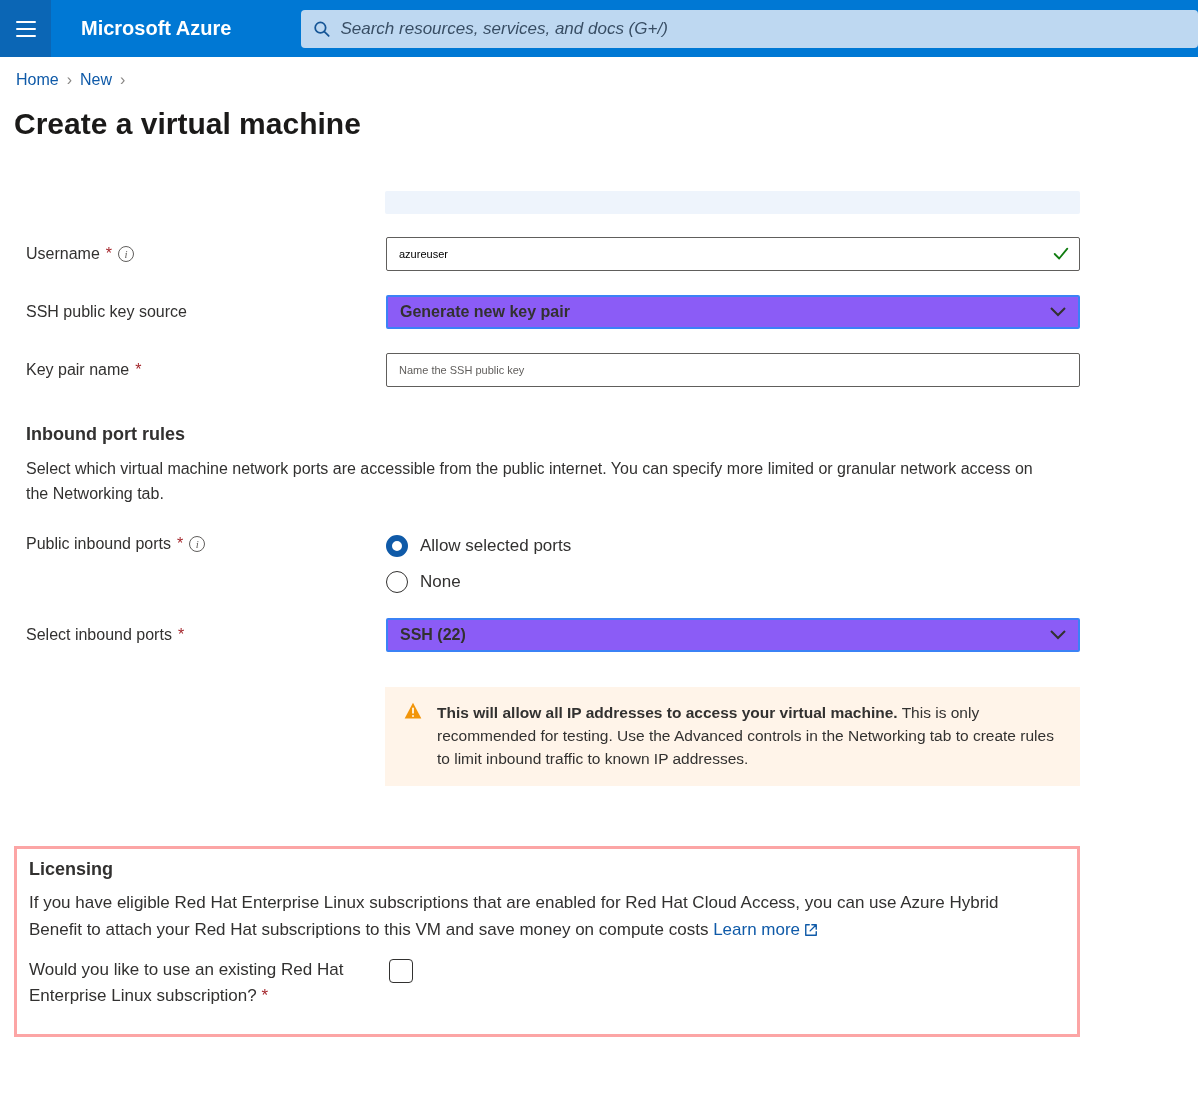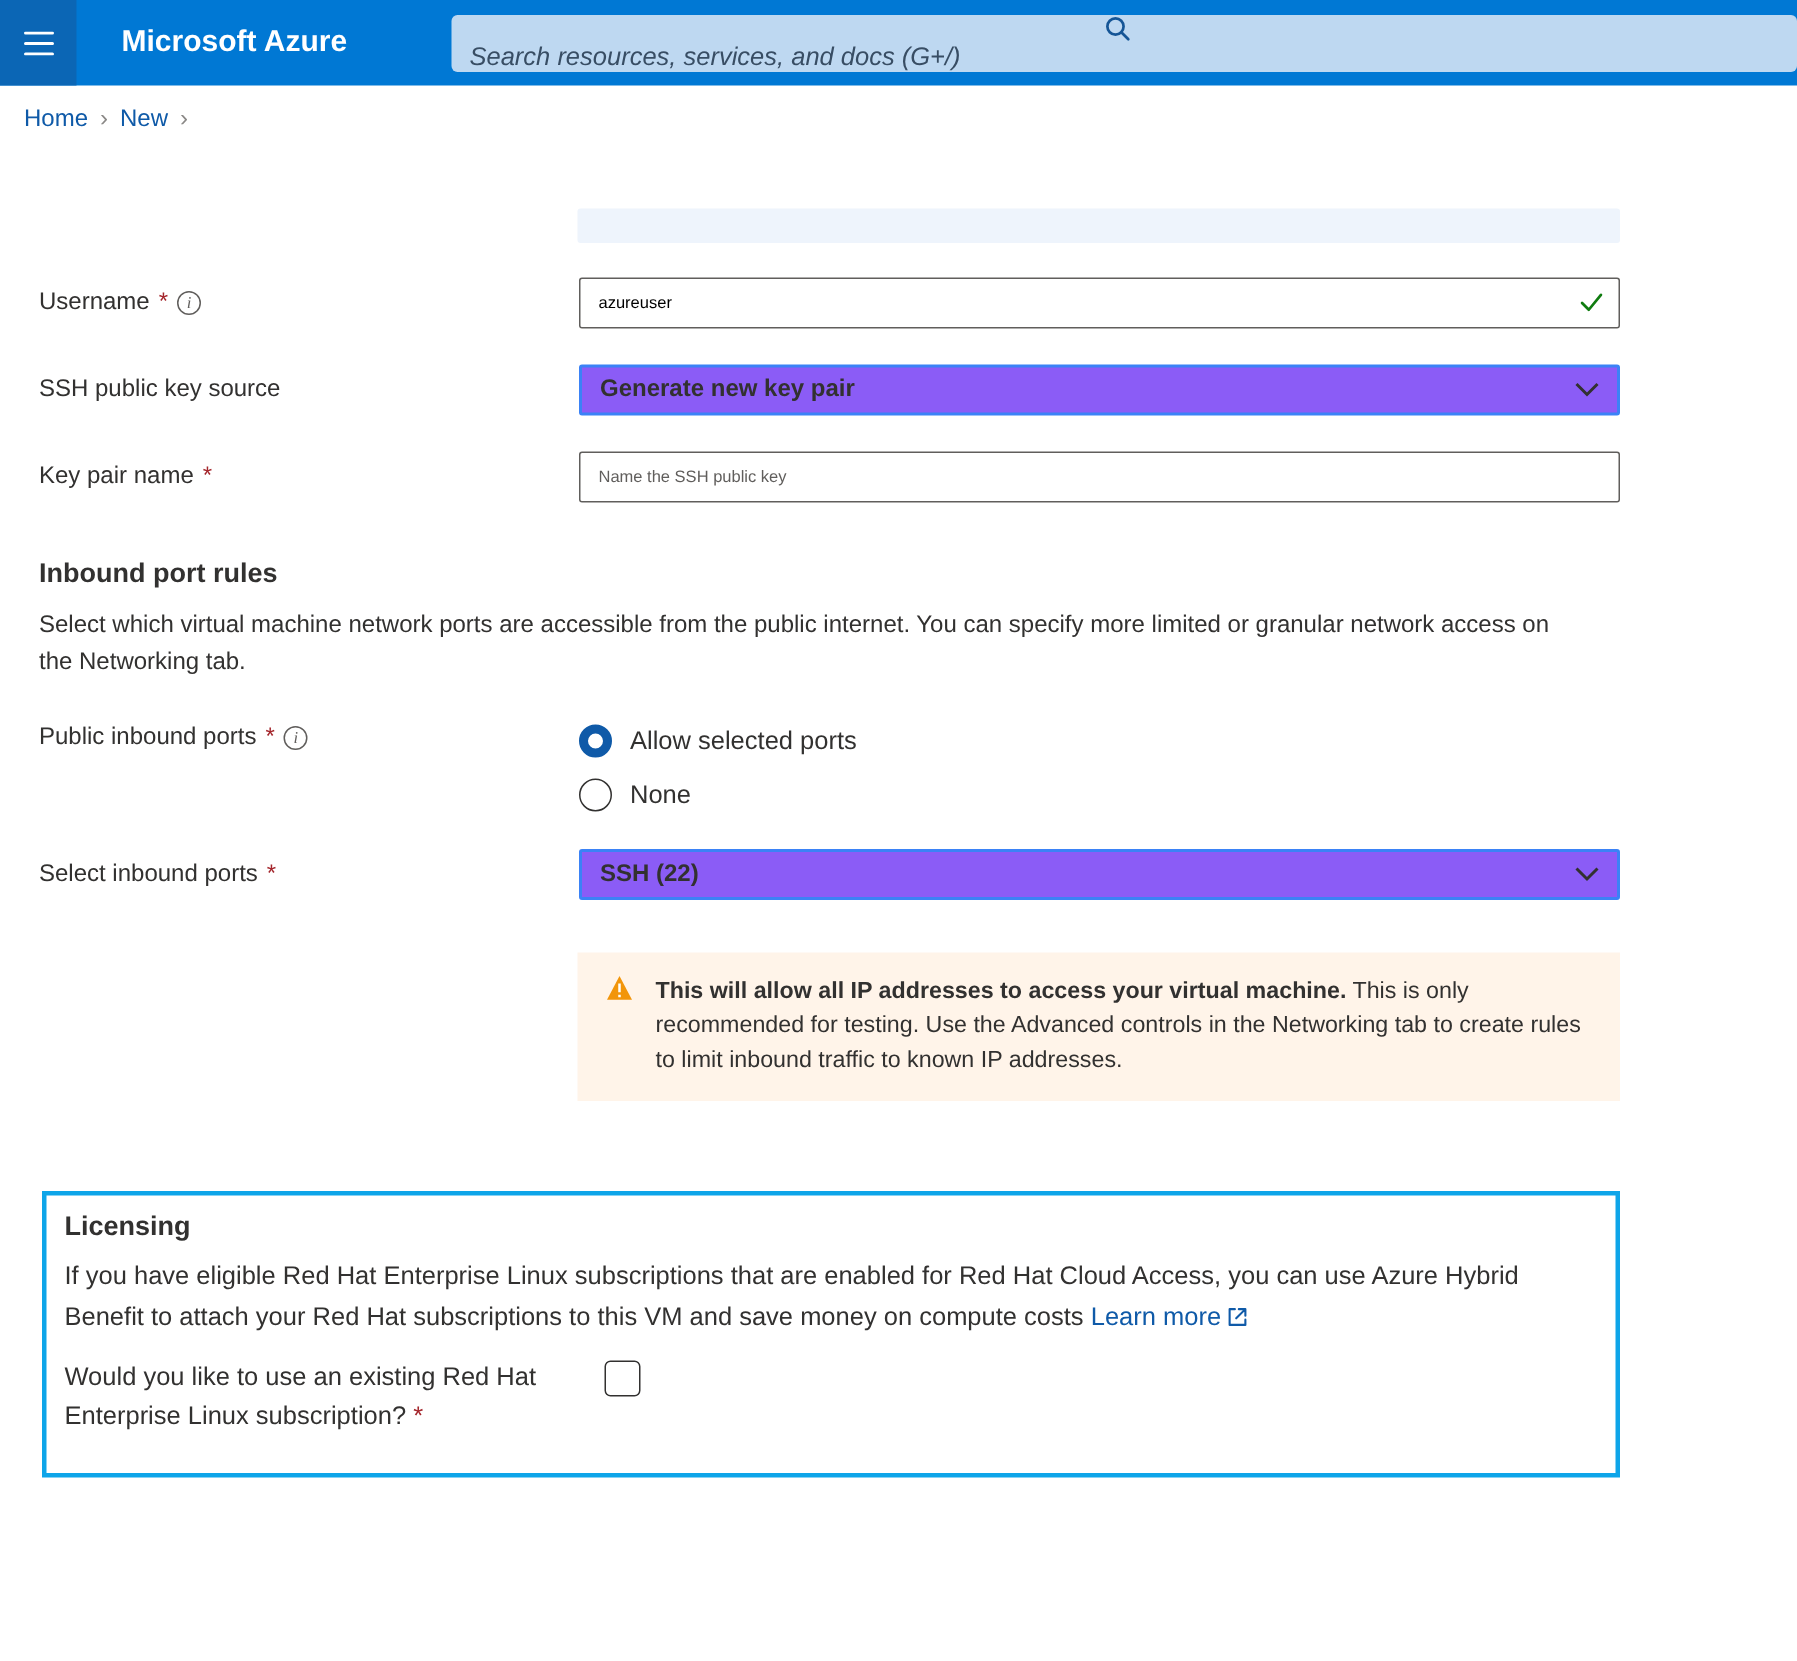--- a/index.html
+++ b/index.html
@@ -3,21 +3,21 @@
 <meta charset="utf-8">
 <style>
   * { box-sizing: border-box; margin: 0; padding: 0; }
   body { font-family: "Segoe UI", Arial, sans-serif; font-size: 15px; color: #323130; background: #fff; }
 
   .topbar { display: flex; align-items: center; height: 57px; background: #0078d4; }
   .menu-btn { width: 51px; height: 57px; background: #0b66b5; display: flex; align-items: center; justify-content: center; cursor: pointer; }
   .menu-btn svg { stroke: #fff; }
   .brand { color: #fff; font-size: 20px; font-weight: 600; padding: 0 30px 0 30px; min-width: 250px; }
   .searchwrap { flex: 1; padding: 10px 0 10px 0; height: 57px; display:flex; align-items:center; }
-  .search { display:flex; align-items:center; background:#bed8f1; height:38px; border-radius:4px; width:100%; padding:0 12px;flex-direction:column; }
+  .search { display:flex; align-items:center; background:#bed8f1; height:38px; border-radius:4px; width:100%; padding:0 12px; }
   .search svg { margin-right:10px; }
   .search input { background:transparent; border:none; outline:none; font-size:17px; color:#1b1a19; width:100%; font-style: italic; }
   .search input::placeholder { color:#2a3f55; opacity:0.9; }
 
   .content { padding: 14px 0 0 14px; max-width: 1080px; }
   .breadcrumb { font-size:16px; color:#605e5c; display:flex; gap:8px; align-items:center; padding-left:2px; }
   .breadcrumb a { color:#0f5aa8; text-decoration:none; }
   .bc-sep { color:#8a8886; }
 
   h1.page-title { font-size: 30px; font-weight: 600; margin-top: 18px; color:#1b1a19; }
@@ -42,21 +42,21 @@
 
   .radio-col { display:flex; flex-direction:column; gap:14px; }
   .radio { display:flex; align-items:center; gap:12px; font-size:17px; cursor:pointer; }
   .ro { width:22px; height:22px; border:1.5px solid #323130; border-radius:50%; display:inline-flex; align-items:center; justify-content:center; }
   .ro.selected { border:6px solid #0f5aa8; width:22px; height:22px; }
 
   .warnbox { margin-left:371px; margin-top: 34px; background:#fff4e9; padding:14px 18px 16px 18px; display:flex; gap:14px; line-height:1.5; font-size:15.5px; }
   .warnbox .tri svg { display:block; }
   .warnbox .msg b { font-weight:700; }
 
-  .lic-highlight { border:3px solid #0ea5e9; margin:60px 0 40px 14px; padding: 10px 24px 24px 12px; max-width:1092px; }
+  .lic-highlight { border:3px solid #fca5a5; margin:60px 0 40px 0; padding: 10px 24px 24px 12px; max-width:1092px; }
   .lic-h { font-size:18px; font-weight:600; margin-bottom:10px; }
   .lic-p { font-size:17px; line-height:1.55; }
   .learn { color:#0f5aa8; text-decoration:none; display:inline-flex; align-items:center; gap:4px; }
   .lic-row { display:flex; align-items:flex-start; margin-top:14px; }
   .lic-row .label { width:360px; font-size:17px; line-height:1.55; }
   .chk { width:24px; height:24px; border:1.5px solid #323130; border-radius:4px; cursor:pointer; margin-top:2px; }
 </style>
 </head>
 <body>
 
@@ -80,20 +80,21 @@
 
 <div class="content">
 
   <div class="breadcrumb">
     <a href="#">Home</a>
     <span class="bc-sep">›</span>
     <a href="#">New</a>
     <span class="bc-sep">›</span>
   </div>
 
+  <h1 class="page-title">Create a virtual machine</h1>
 
   <div class="form">
     <div class="bluebar"></div>
 
     <div class="row">
       <div class="label">
         <span>Username</span>
         <span class="req">*</span>
         <span class="info-icon">i</span>
       </div>

